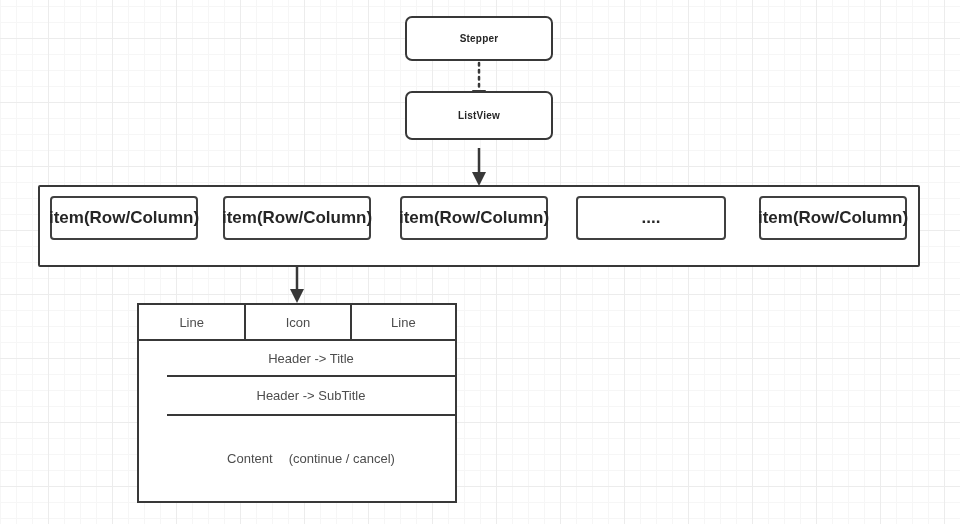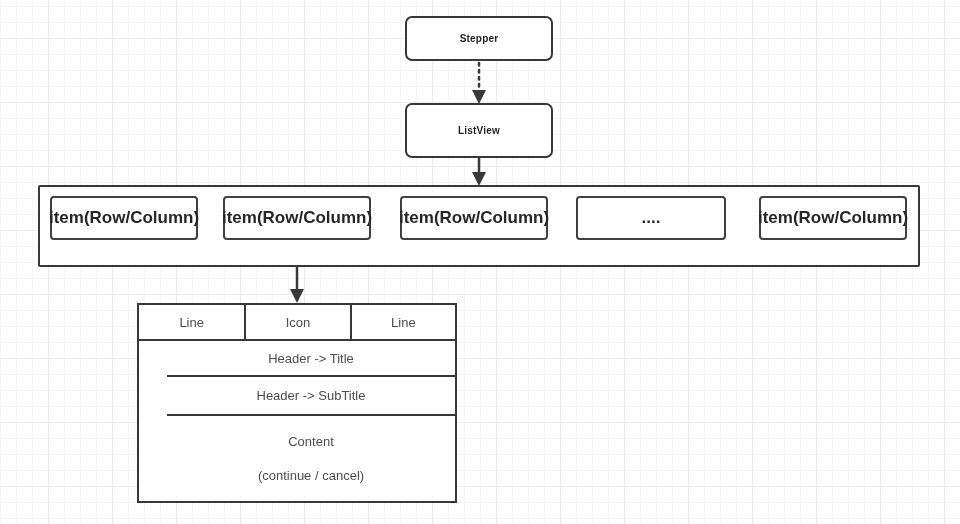--- a/index.html
+++ b/index.html
@@ -36,21 +36,21 @@
     display: flex;
     align-items: center;
     justify-content: center;
     font-size: 10px;
     font-weight: bold;
     color: #262626;
     letter-spacing: 0.2px;
   }
 
   .node-stepper  { left: 405px; top: 16px;  width: 148px; height: 45px; }
-  .node-listview { left: 405px; top: 103px; width: 148px; height: 55px; }
+  .node-listview { left: 405px; top: 91px; width: 148px; height: 49px; }
 
   .row-container {
     position: absolute;
     left: 38px; top: 185px;
     width: 882px; height: 82px;
     background: #ffffff;
     border: 2px solid #383838;
     border-radius: 2px;
   }
 
@@ -103,21 +103,21 @@
     display: flex;
     align-items: center;
     justify-content: center;
     border-bottom: 2px solid #383838;
     margin-left: 28px;
   }
   .card-row-subtitle { flex: 0 0 39px; }
   .card-content {
     flex: 1 1 auto;
     display: flex;
-    flex-direction: column;
+    flex-direction: row;
     align-items: center;
     justify-content: center;
     line-height: 18px;
     border-bottom: 0;
     gap: 16px;
   }
 </style>
 </head>
 <body>
 

